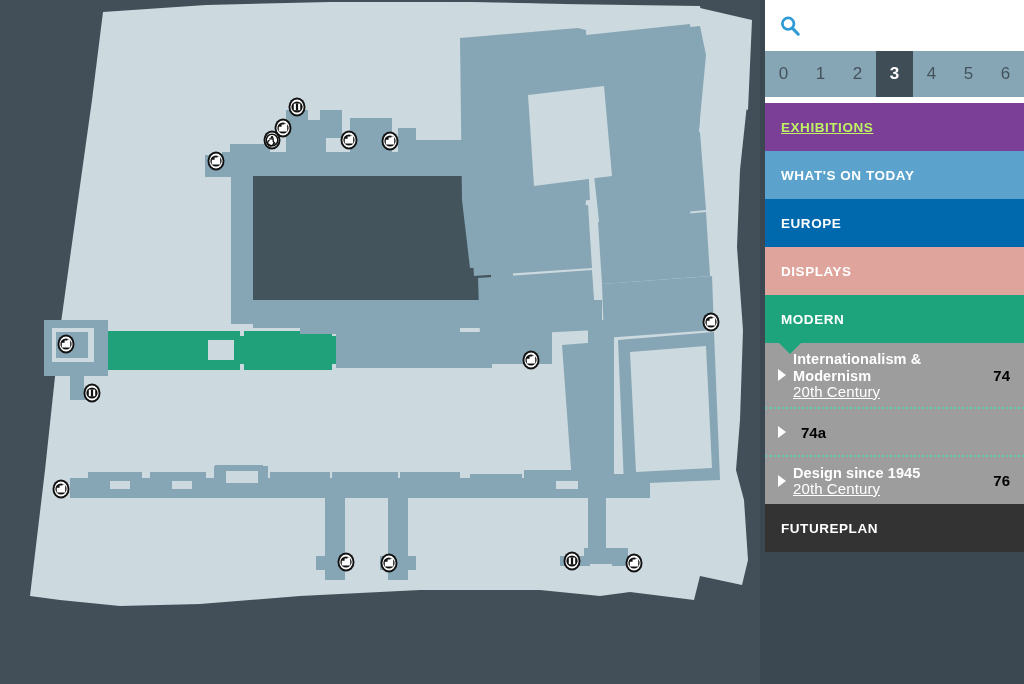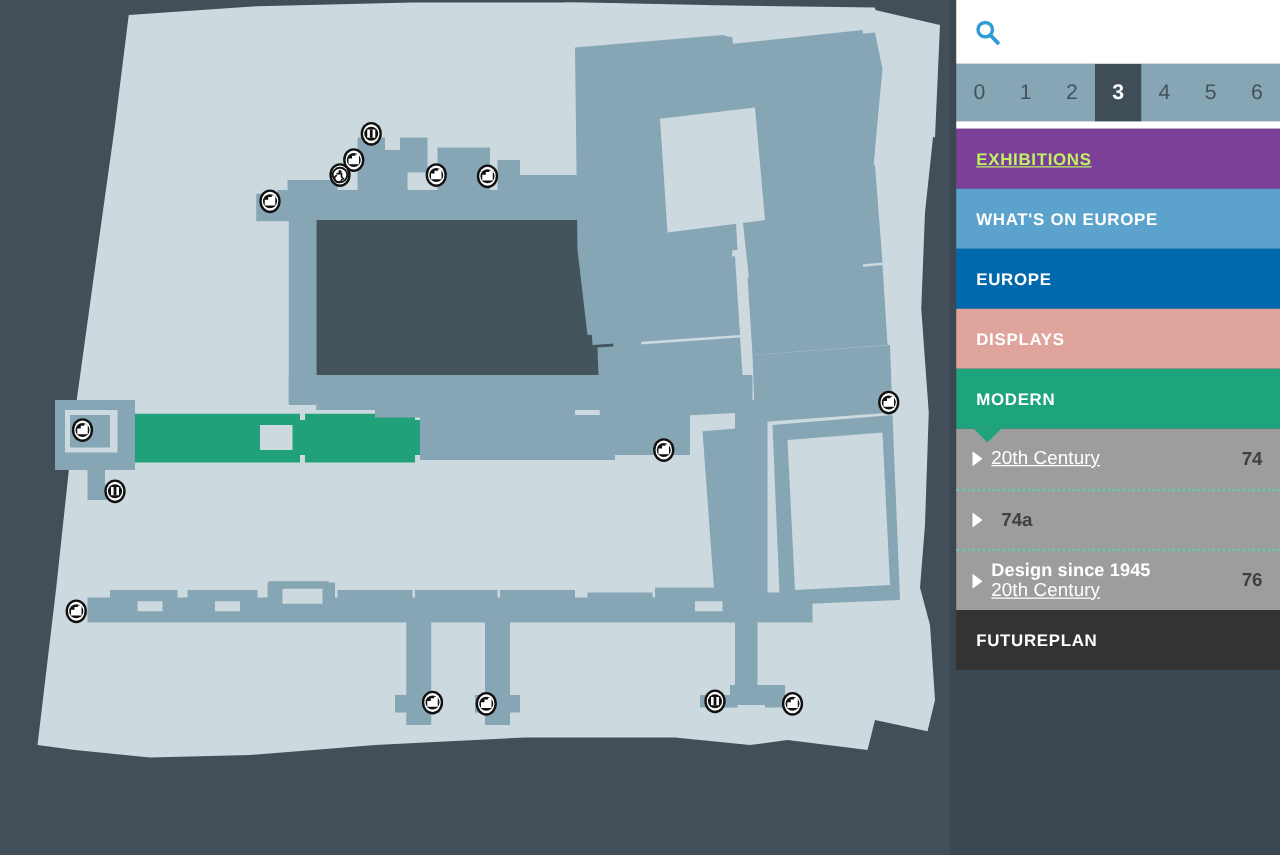--- a/index.html
+++ b/index.html
@@ -90,21 +90,21 @@
   }
   .sub-text { flex:1; }
   .sub-title {
     color:#ffffff; font-size:14.5px; font-weight:bold; line-height:17px;
     letter-spacing:.1px;
   }
   .sub-sub {
     color:#ffffff; font-size:15px; line-height:14px; letter-spacing:.1px;text-decoration:underline;
   }
   .sub-num {
-    color:#404040; font-size:15px; font-weight:bold; margin-left:8px;
+    color:#000000; font-size:15px; font-weight:bold; margin-left:8px;
     flex:0 0 auto;
   }
 </style>
 </head>
 <body>
 
 <div id="app">
 
   <div id="map-area">
     <svg id="map-svg" viewBox="0 0 760 684">
@@ -340,36 +340,37 @@
           <div class="floor-tab">5</div>
           <div class="floor-tab">6</div>
         </div>
 
       <div id="nav-list">
           <div class="row-white-gap"></div>
           <div class="nav-row colored" style="background: rgb(123, 63, 152);">
             <span class="nav-label" style="color: #bef264; text-decoration: underline;">EXHIBITIONS</span>
           </div>
           <div class="nav-row colored" style="background: rgb(91, 163, 204);">
-            <span class="nav-label" style="color: rgb(255, 255, 255);">WHAT'S ON EUROPE</span>
+            <span class="nav-label" style="color: rgb(255, 255, 255);">WHAT'S ON TODAY</span>
           </div>
           <div class="nav-row colored" style="background: rgb(0, 105, 174);">
             <span class="nav-label" style="color: rgb(255, 255, 255);">EUROPE</span>
           </div>
           <div class="nav-row colored" style="background: rgb(223, 164, 156);">
             <span class="nav-label" style="color: rgb(255, 255, 255);">DISPLAYS</span>
           </div>
           <div class="nav-row colored" style="background: rgb(30, 164, 124);">
             <span class="nav-label" style="color: rgb(255, 255, 255);">MODERN</span>
           </div>
           <div class="submenu">
             <div class="caret-top"></div>
             <div class="sub-item">
               <span class="sub-arrow"></span>
               <div class="sub-text">
+                <div class="sub-title">Internationalism &amp; Modernism</div>
                 <div class="sub-sub">20th Century</div>
               </div>
               <div class="sub-num">74</div>
             </div>
             <div class="sub-item">
               <span class="sub-arrow"></span>
               <div class="sub-num">74a</div>
             </div>
             <div class="sub-item">
               <span class="sub-arrow"></span>

